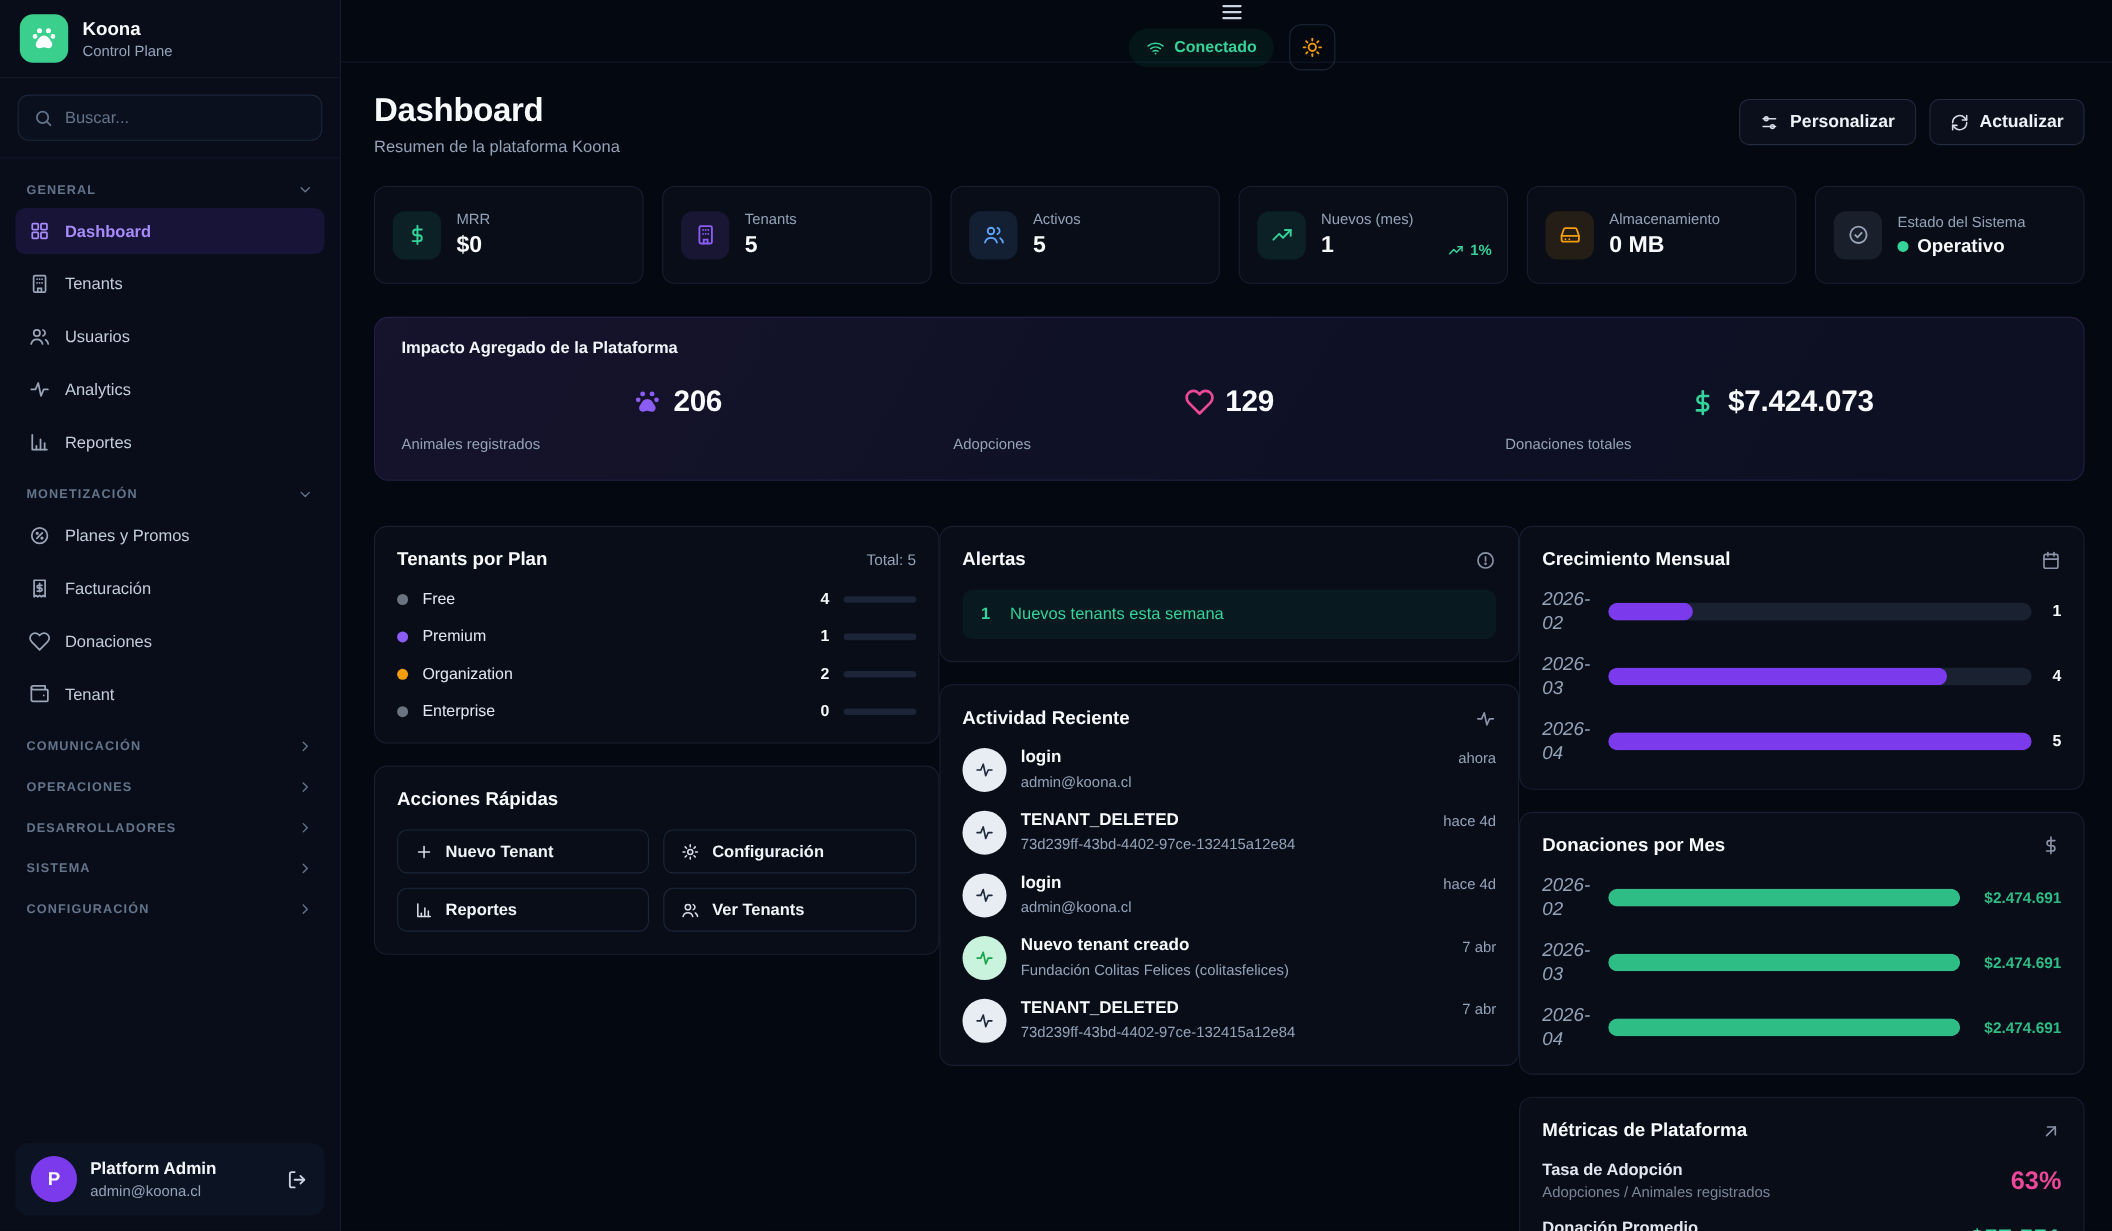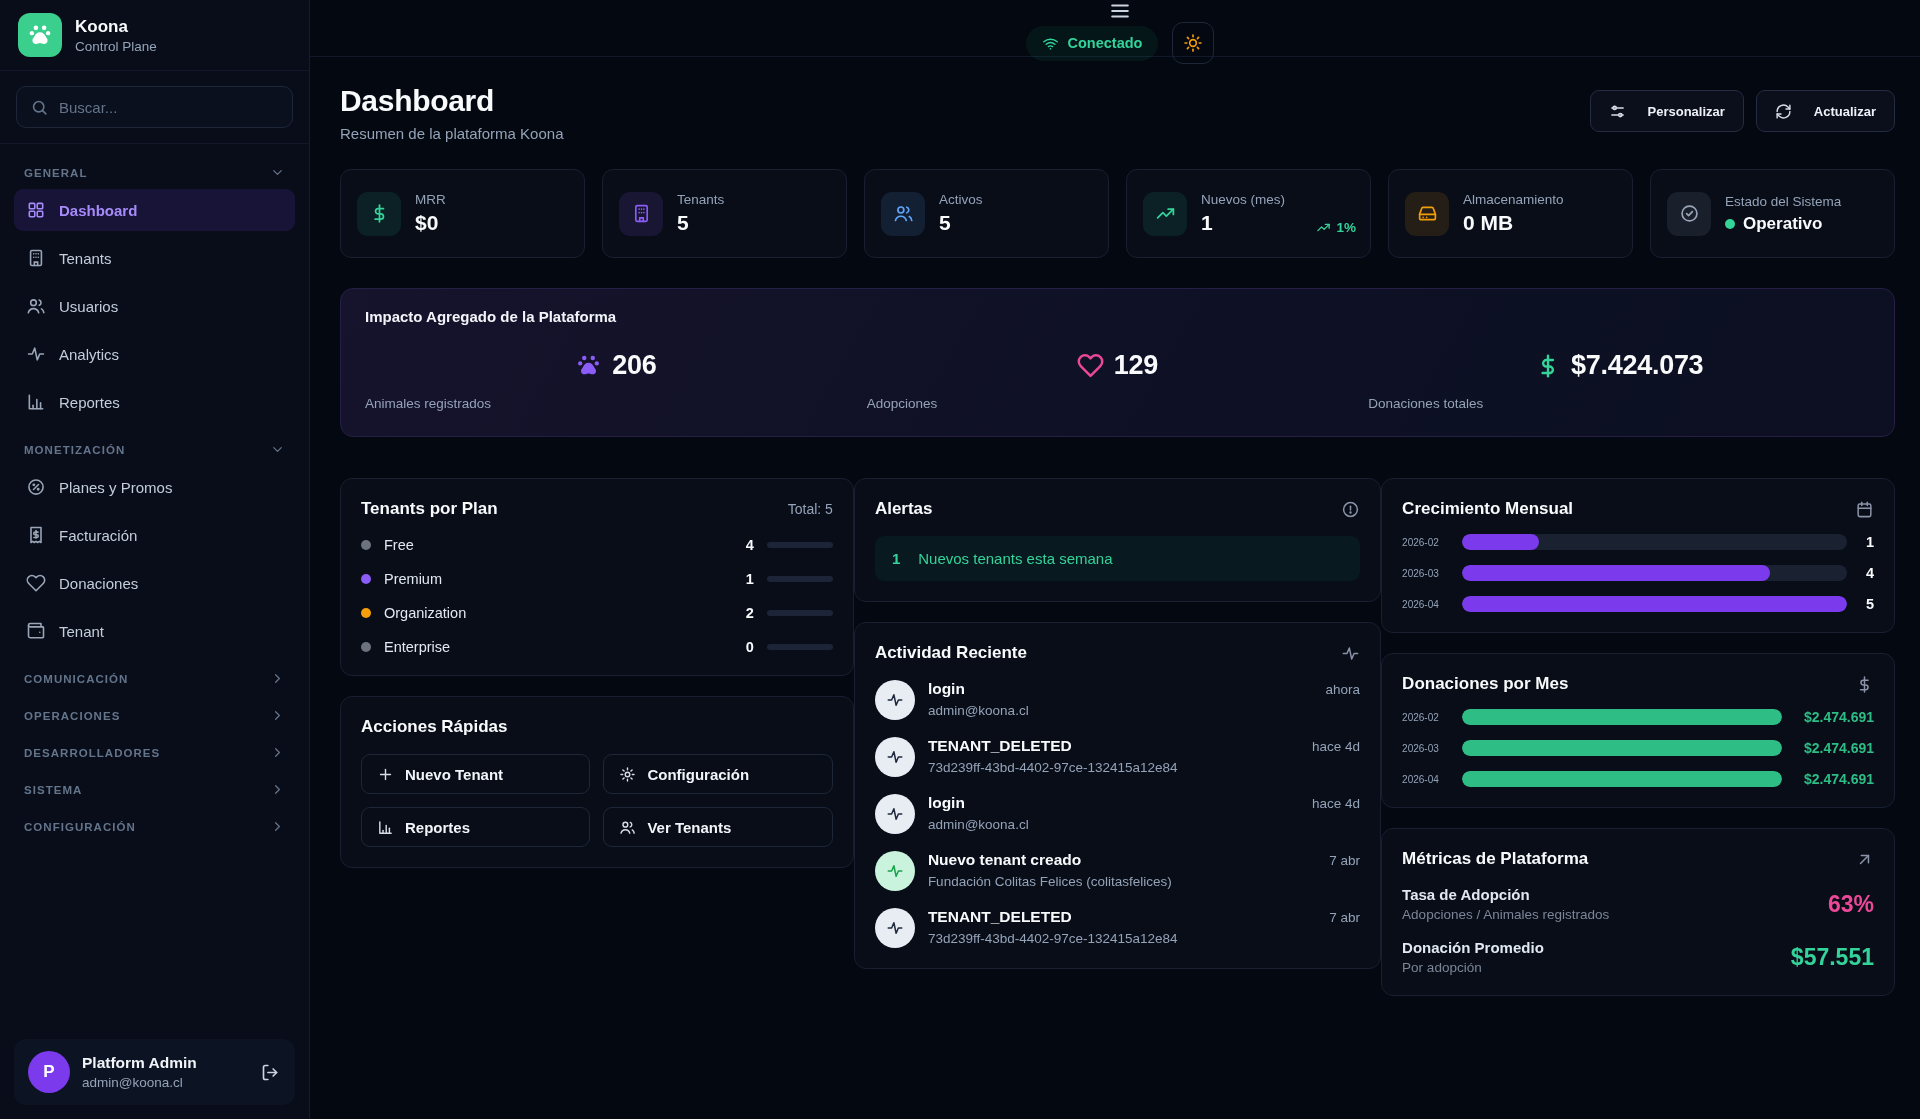--- a/index.html
+++ b/index.html
@@ -53,23 +53,23 @@
   .status-pill { display:flex; align-items:center; gap:9px; background:rgba(16,185,129,.08);
     color:#34d399; font-weight:600; font-size:14.5px; padding:9px 16px; border-radius:999px; }
   .theme-btn { width:42px; height:42px; border:1px solid #1d2739; border-radius:11px;
     background:transparent; display:grid; place-items:center; color:#f59e0b; cursor:pointer; }
 
   .content { flex:1; padding:27px 25px 0 30px; overflow:hidden; }
   .page-head { display:flex; justify-content:space-between; align-items:flex-start; }
   .page-title { font-size:30px; font-weight:800; color:#f8fafc; letter-spacing:-.01em; }
   .page-sub { font-size:15px; color:#94a3b8; margin-top:7px; }
   .head-actions { display:flex; gap:12px; margin-top:6px; }
-  .head-btn { display:flex; align-items:center; gap:22px; height:42px; padding:0 18px;
+  .head-btn { display:flex; align-items:center; gap:10px; height:42px; padding:0 18px;
     border:1px solid #232c40; border-radius:9px; background:#0a0f1b; color:#eef2f8;
-    font-weight:600; font-size:13px; font-family:inherit; cursor:pointer; }
+    font-weight:600; font-size:16px; font-family:inherit; cursor:pointer; }
   .head-btn svg { color:#d7dde8; }
 
   
   .stats-row { display:grid; grid-template-columns:repeat(6,1fr); gap:17px; margin-top:27px;border-radius:19px; }
   .stat-card { position:relative; background:#080d18; border:1px solid #181f31; border-radius:11px;
     padding:16px; display:flex; align-items:center; gap:14px; height:89px; }
   .stat-icon { width:44px; height:44px; border-radius:11px; display:grid; place-items:center; flex-shrink:0; }
   .si-green  { background:rgba(52,211,153,.10); color:#34d399; }
   .si-purple { background:rgba(139,92,246,.12); color:#8b5cf6; }
   .si-blue   { background:rgba(96,165,250,.12); color:#60a5fa; }
@@ -122,21 +122,21 @@
 
   .act-row { display:flex; gap:13px; margin-top:17px; align-items:flex-start; }
   .act-avatar { width:40px; height:40px; border-radius:50%; background:#e8edf4; color:#1e293b;
     display:grid; place-items:center; flex-shrink:0; }
   .act-avatar.green { background:#c9f3dd; color:#16a34a; }
   .act-title { font-size:15.5px; font-weight:700; color:#f8fafc; }
   .act-sub { font-size:13.5px; color:#94a3b8; margin-top:5px; }
   .act-time { margin-left:auto; font-size:13.5px; color:#94a3b8; white-space:nowrap; padding-top:2px; }
 
   .hbar-row { display:flex; align-items:center; gap:13px; margin-top:15px; }
-  .hbar-label { width:47px; min-width:47px; font-size:10px; color:#94a3b8; line-height:1.3; }
+  .hbar-label { width:47px; min-width:47px; font-size:17px; color:#94a3b8; line-height:1.3;font-style:italic; }
   .hbar-track { flex:1; height:16px; border-radius:999px; background:#1a2232; overflow:hidden; }
   .hbar-fill { height:100%; border-radius:999px; }
   .hbar-val { min-width:14px; text-align:right; font-size:14.5px; font-weight:700; color:#f8fafc; }
   .hbar-val.money { min-width:79px; color:#2ebd85; font-weight:600; font-size:14px; }
 
   .m-row { display:flex; align-items:center; justify-content:space-between; margin-top:17px; }
   .m-title { font-size:15px; font-weight:600; color:#e2e8f0; }
   .m-sub { font-size:13.5px; color:#7c8598; margin-top:4px; }
   .m-val { font-size:23px; font-weight:800; }
 </style>

